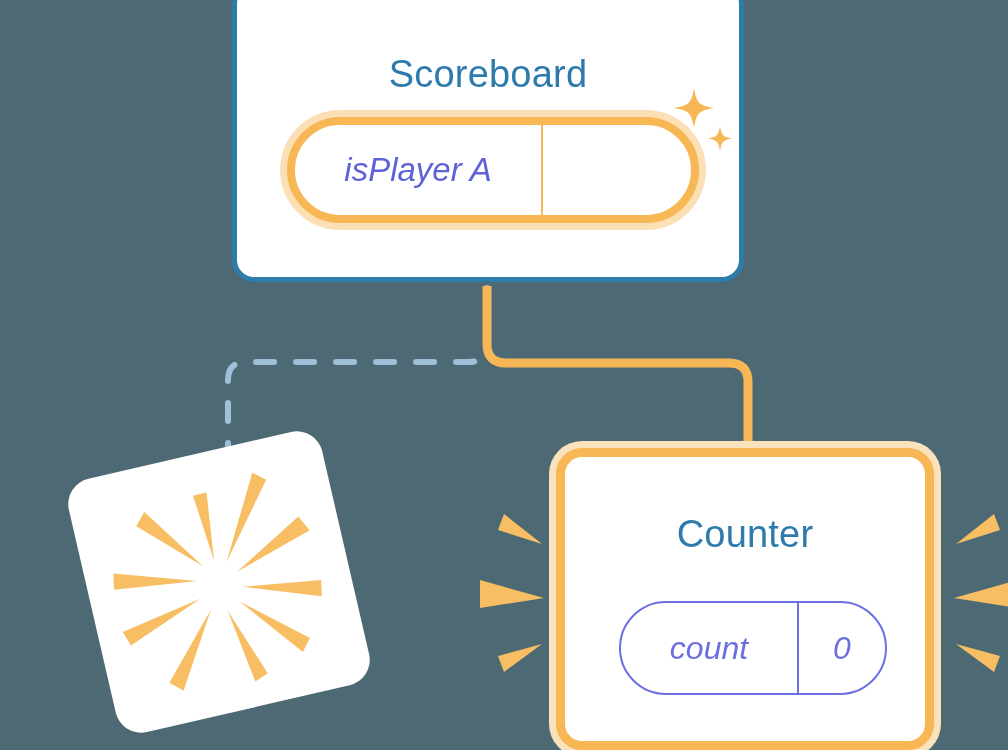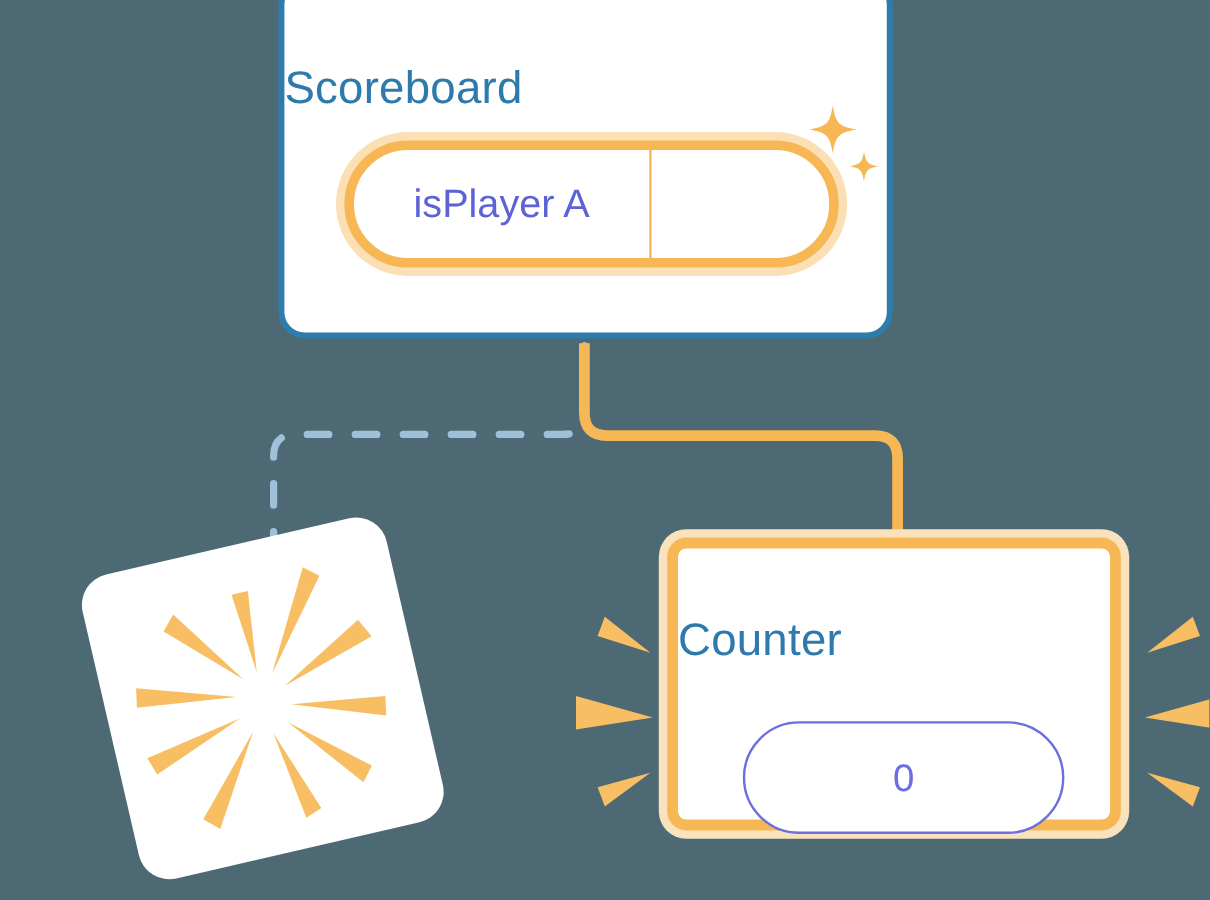--- a/index.html
+++ b/index.html
@@ -47,22 +47,22 @@
     height: 300px;
     border: 5px solid #2d7cab;
     border-radius: 22px;
   }
 
   
   #counter-card {
     left: 556px;
     top: 448px;
     width: 378px;
-    height: 244px;
-    border-radius: 16px;
+    height: 302px;
+    border-radius: 26px;
     background: #ffffff;
     border: 9px solid #f8b755;
     box-shadow: 0 0 0 7px #fae3bc;
   }
 
   
   #tilted-card {
     left: 89px;
     top: 452px;
     width: 260px;
@@ -71,20 +71,21 @@
     border-radius: 26px;
     transform: rotate(-13deg);
     z-index: 3;
   }
 
   
   .card-title {
     position: absolute;
     left: 0;
     width: 100%;
+    text-align: center;
     color: #2e7aad;
     font-weight: 400;
     letter-spacing: 0.2px;
     white-space: nowrap;
   }
   #scoreboard-title {
     top: 66px;
     font-size: 38px;
   }
   #counter-title {
@@ -99,20 +100,21 @@
     align-items: stretch;
     box-sizing: border-box;
     background: #ffffff;
   }
   .pill-key, .pill-val {
     display: flex;
     align-items: center;
     justify-content: center;
     box-sizing: border-box;
     white-space: nowrap;
+    font-style: italic;
   }
 
   
   #scoreboard-pill {
     left: 50px;
     top: 130px;
     width: 412px;
     height: 106px;
     border: 8px solid #f8b755;
     border-radius: 53px;
@@ -229,20 +231,21 @@
       <path d="M108 142 L30 172 L25 157 Z"></path>
       <path d="M109 124 L26 114 L29 98 Z"></path>
       <path d="M118 111 L62 57 L73 45 Z"></path>
     </g>
   </svg>
 
   <div class="card" id="counter-card">
     <div class="card-title" id="counter-title">Counter</div>
 
     <div class="pill" id="counter-pill">
+      <div class="pill-key">count</div>
       <div class="pill-val">0</div>
     </div>
   </div>
 
   <svg class="burst" id="counter-burst-left" viewBox="0 0 100 190" width="100" height="190">
     <g fill="#f8be63">
       <path d="M74 46 L36 16 L30 32 Z"></path>
       <path d="M76 100 L12 82 L12 110 Z"></path>
       <path d="M74 146 L36 174 L30 158 Z"></path>
     </g>

